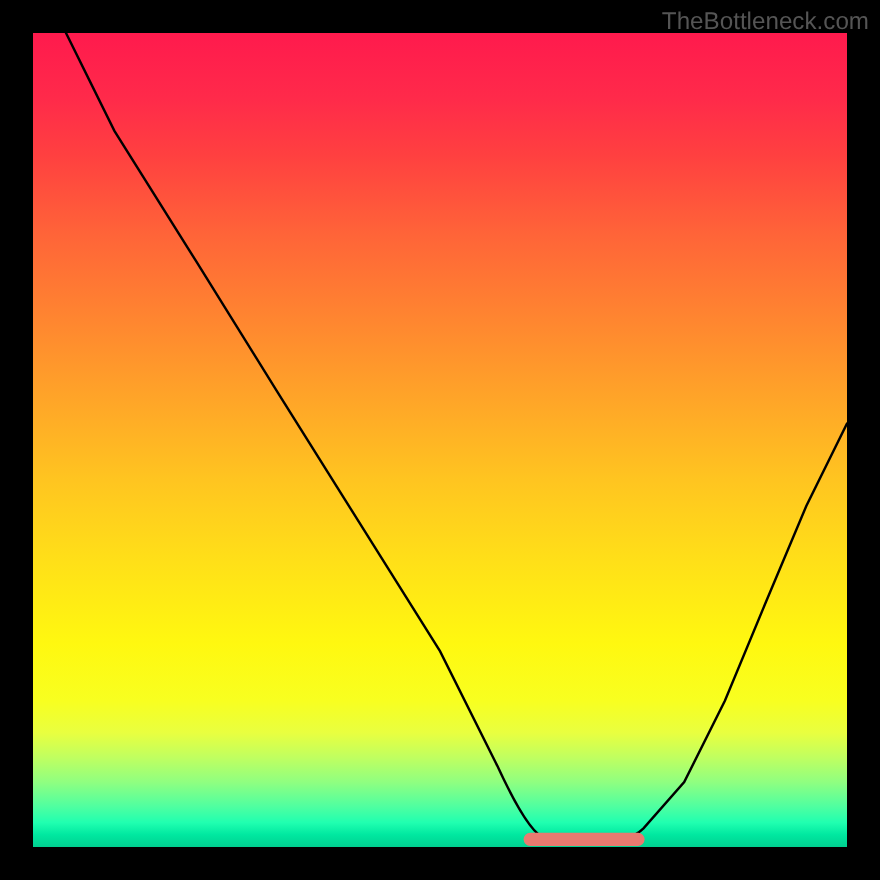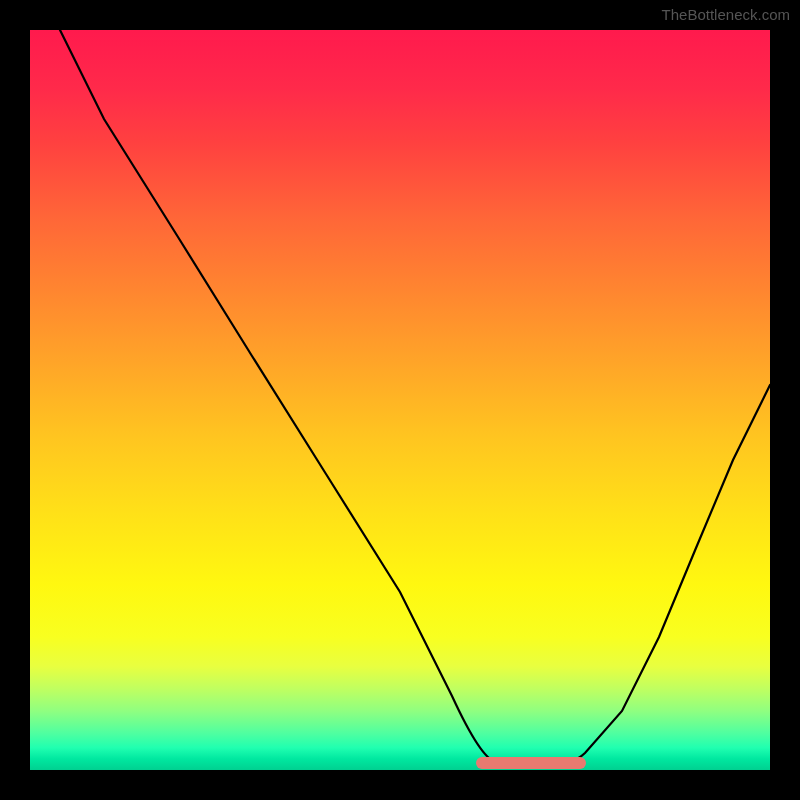--- a/index.html
+++ b/index.html
@@ -9,21 +9,21 @@
     background: #000;
     position: relative;
     overflow: hidden;
     font-family: Arial, sans-serif;
   }
   .watermark {
     position: absolute;
     top: 6px;
     right: 10px;
     color: #555;
-    font-size: 15px;
+    font-size: 22px;
     font-weight: 500;
     z-index: 10;
   }
   .plot-area {
     position: absolute;
     left: 30px;
     top: 30px;
     width: 740px;
     height: 740px;
     background: linear-gradient(to bottom,

